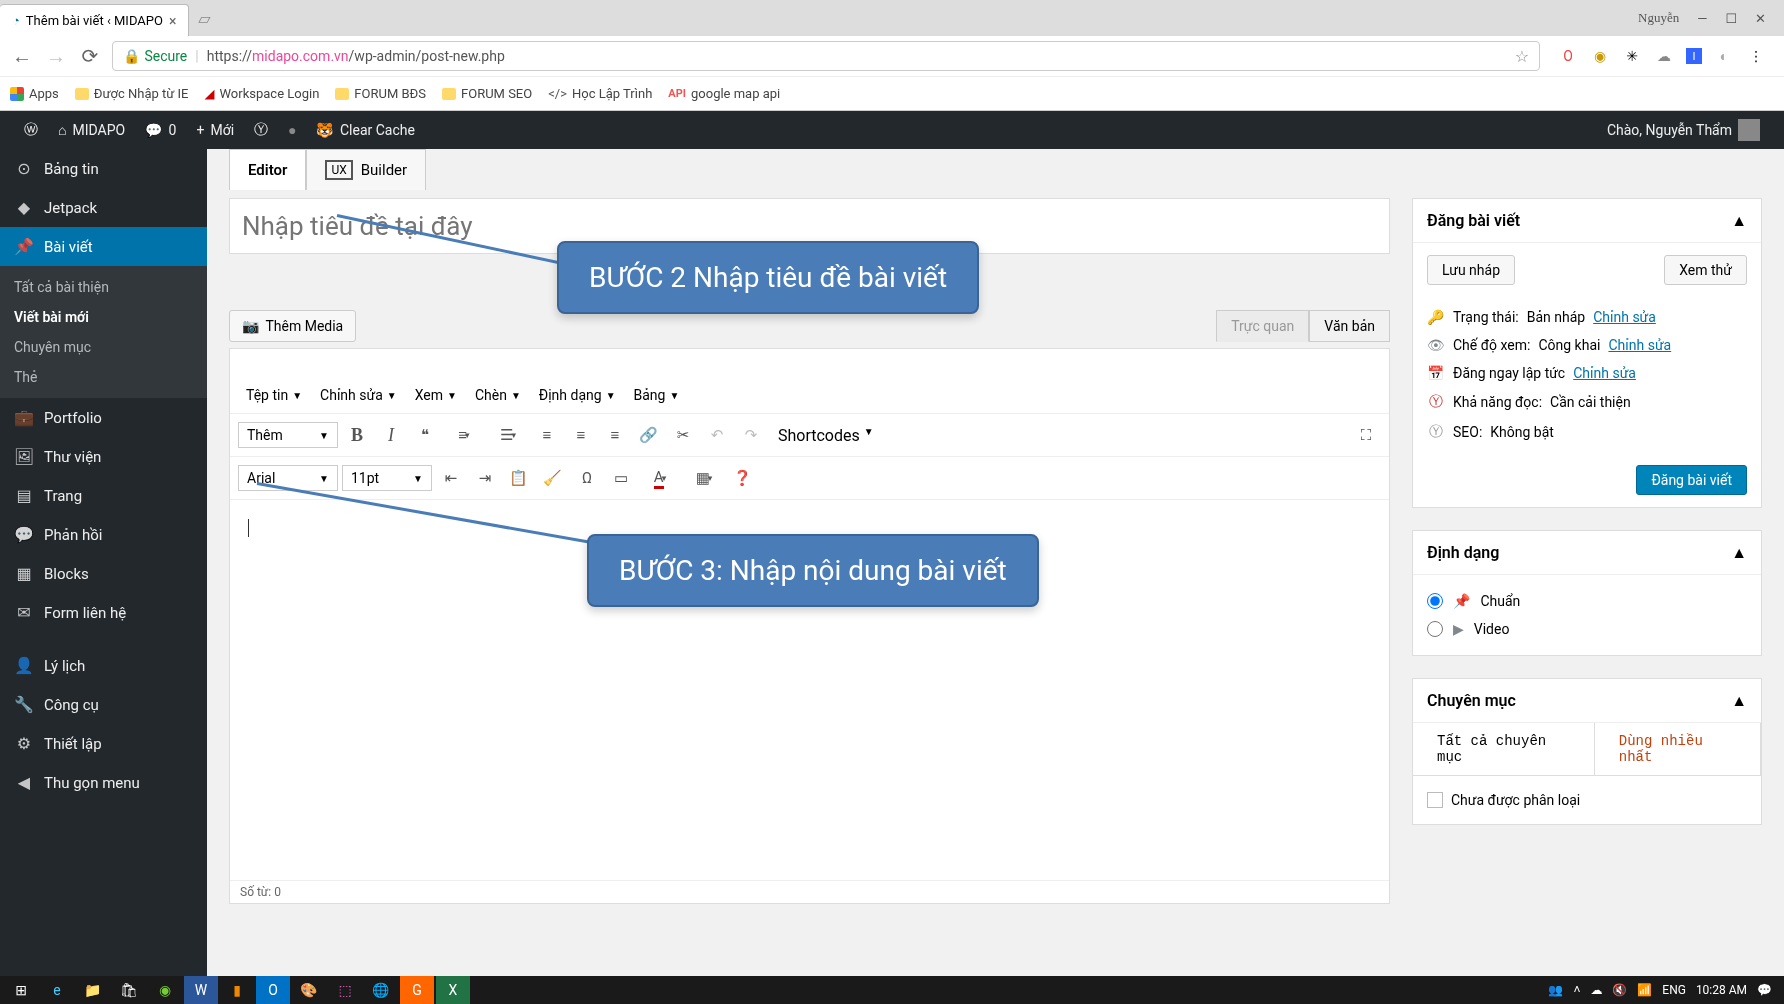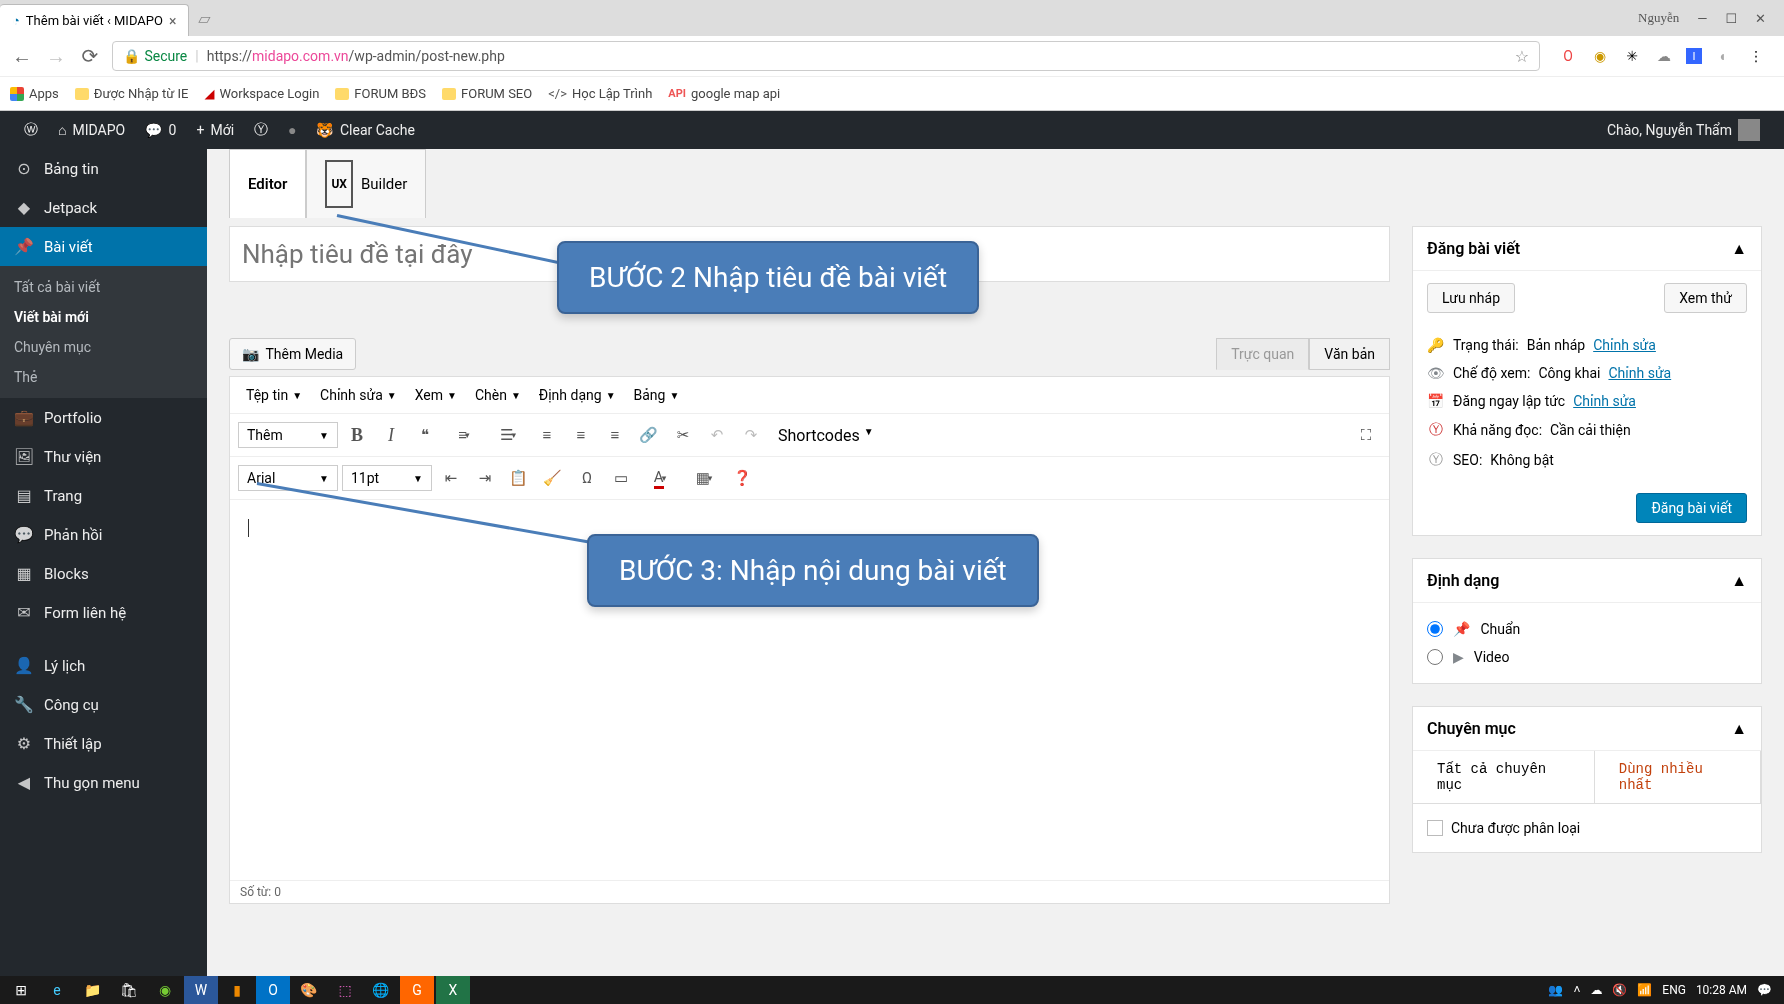--- a/index.html
+++ b/index.html
@@ -42,39 +42,39 @@
 .wp-sidebar .submenu .sub { padding: 7px 14px; font-size: 14px; cursor: pointer; color: #b4b9be; }
 .wp-sidebar .submenu .sub.active { color: #fff; font-weight: 600; }
 .menu-icon { width: 20px; text-align: center; font-size: 16px; opacity: 0.8; }
 
 .wp-content { flex: 1; padding: 0 22px 20px; overflow: auto; position: relative; }
 
 
 .editor-tabs { display: flex; margin-top: 0; }
 .editor-tabs .etab { padding: 10px 18px; font-size: 15px; background: #f7f7f7; border: 1px solid #ccc; border-bottom: none; cursor: pointer; display: flex; align-items: center; gap: 8px; }
 .editor-tabs .etab.active { background: #fff; font-weight: 600; }
-.ux-badge { border: 2px solid #555; padding: 15px 4px; font-size: 12px; font-weight: bold; text-align: center; }
+.ux-badge { border: 2px solid #555; padding: 1px 4px; font-size: 12px; font-weight: normal; text-align: center; }
 
 .main-flex { display: flex; gap: 22px; margin-top: 8px; }
 .main-left { flex: 1; }
 .main-right { width: 350px; }
 
 
 .title-box { background: #fff; border: 1px solid #ddd; padding: 6px 12px; }
 .title-box input { width: 100%; border: none; font-size: 26px; padding: 6px 0; outline: none; color: #666; }
 
 
 .editor-area { margin-top: 56px; position: relative; }
 .media-btn { display: inline-flex; align-items: center; gap: 6px; border: 1px solid #ccc; background: #f7f7f7; padding: 7px 12px; font-size: 14px; cursor: pointer; border-radius: 3px; }
 .text-tabs { float: right; display: flex; }
 .text-tabs .ttab { padding: 7px 14px; border: 1px solid #ccc; background: #f1f1f1; font-size: 14px; cursor: pointer; }
 .text-tabs .ttab.active { background: #ebebeb; border-bottom-color: #ebebeb; }
 
 .mce-toolbar-wrap { clear: both; border: 1px solid #ddd; background: #fff; margin-top: 6px; }
-.mce-menubar { display: flex; gap: 2px; padding: 6px 8px; border-bottom: 1px solid #eee; font-size: 14px; }
+.mce-menubar { display: flex; gap: 2px; padding: 6px 8px; border-bottom: 1px solid #eee; font-size: 14px; margin-top: 28px; }
 .mce-menubar .m { padding: 4px 8px; cursor: pointer; display: flex; align-items: center; gap: 4px; }
 .mce-menubar .m .caret { font-size: 10px; }
 .mce-toolbar { display: flex; align-items: center; gap: 4px; padding: 6px 8px; border-bottom: 1px solid #eee; flex-wrap: wrap; position: relative; }
 .mce-toolbar .sel { border: 1px solid #ccc; padding: 4px 8px; font-size: 14px; background: #fff; display: flex; align-items: center; gap: 20px; cursor: pointer; min-width: 100px; justify-content: space-between; }
 .mce-btn { width: 30px; height: 30px; display: inline-flex; align-items: center; justify-content: center; cursor: pointer; font-size: 15px; color: #555; border-radius: 2px; }
 .mce-btn.split { width: 40px; }
 .tb-bold { font-weight: bold; font-family: "Times New Roman", serif; font-size: 18px; }
 .tb-italic { font-style: italic; font-family: "Times New Roman", serif; font-size: 18px; }
 .fullscreen-btn { margin-left: auto; }
 .caret-sm { font-size: 9px; margin-left: -2px; }
@@ -221,21 +221,21 @@
       </div>
     <div class="menu-item">
         <span class="menu-icon">◆</span>
         <span>Jetpack</span>
       </div>
     <div class="menu-item current">
         <span class="menu-icon">📌</span>
         <span>Bài viết</span>
       </div>
     <div class="submenu">
-      <div class="sub">Tất cả bài viết</div>
+      <div class="sub">Tất cả bài thiện</div>
       <div class="sub active">Viết bài mới</div>
       <div class="sub">Chuyên mục</div>
       <div class="sub">Thẻ</div>
     </div>
     <div class="menu-item">
         <span class="menu-icon">💼</span>
         <span>Portfolio</span>
       </div>
     <div class="menu-item">
         <span class="menu-icon">🖼</span>

